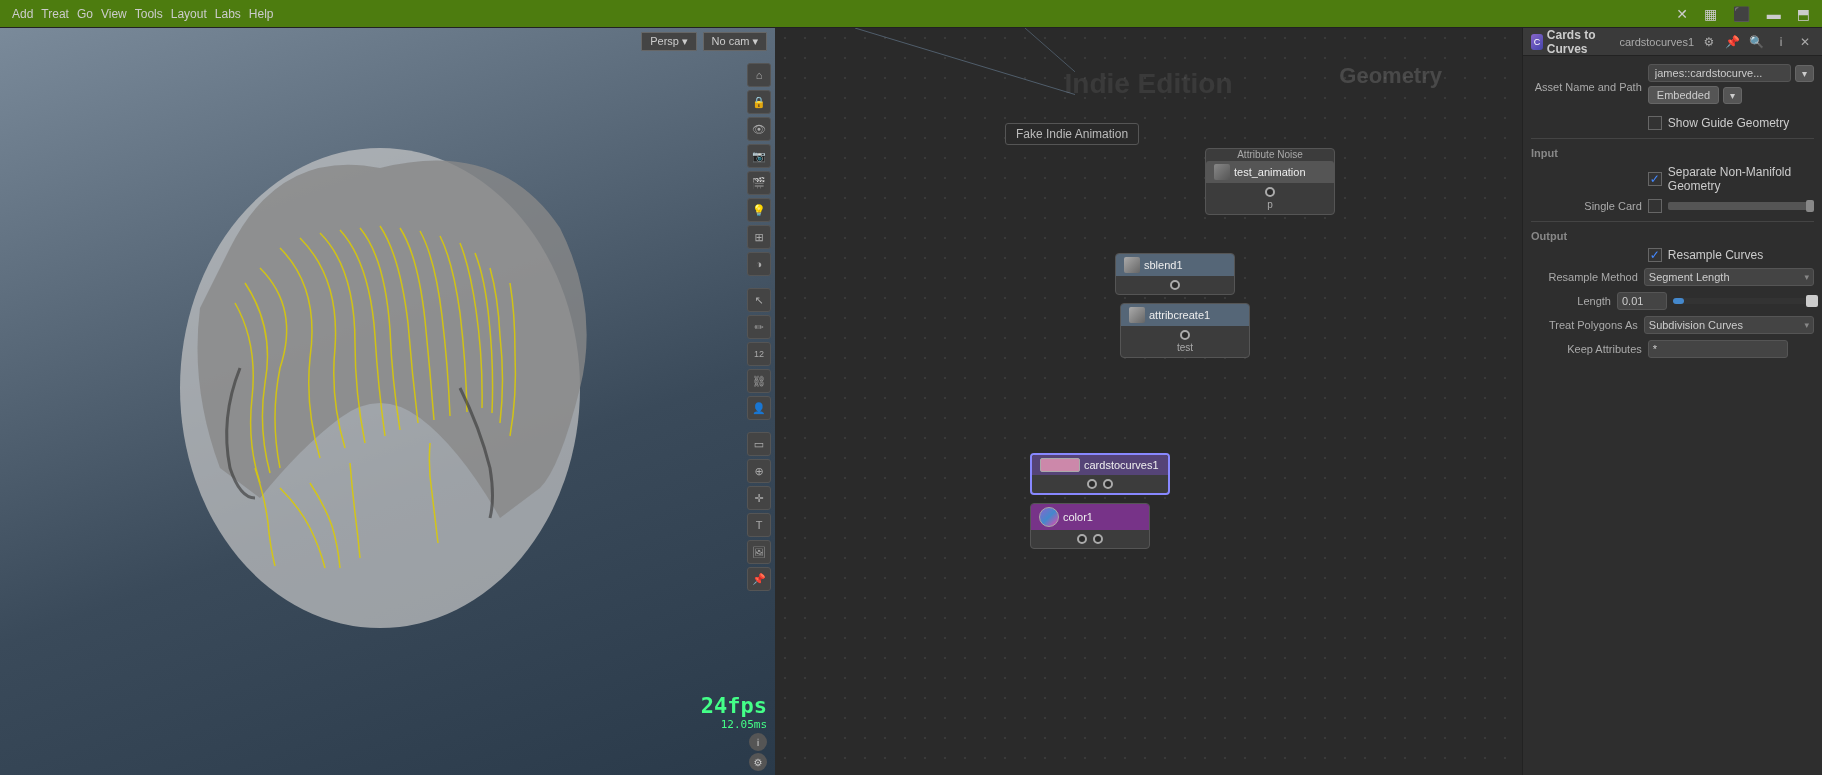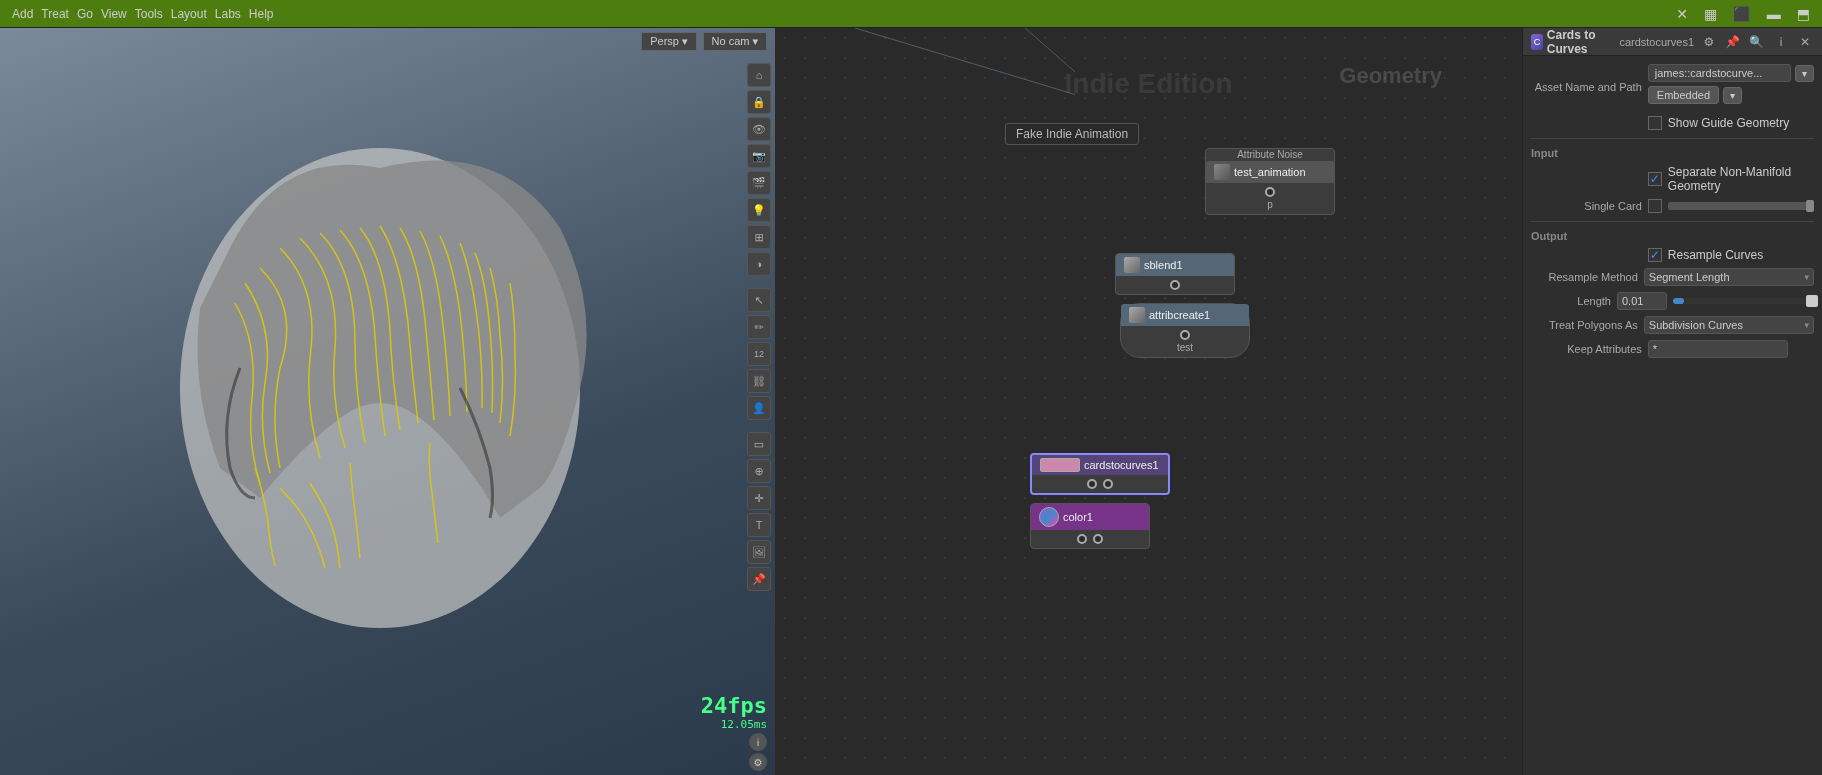--- a/index.html
+++ b/index.html
@@ -445,21 +445,20 @@
     }
     .node-sblend1 {
       top: 225px;
       left: 340px;
       min-width: 120px;
     }
     .node-attribcreate1 {
       top: 275px;
       left: 345px;
       min-width: 130px;
-      border-radius: 20px;
     }
     .node-cardstocurves1 {
       top: 425px;
       left: 255px;
       min-width: 140px;
     }
     .node-color1 {
       top: 475px;
       left: 255px;
       min-width: 120px;

